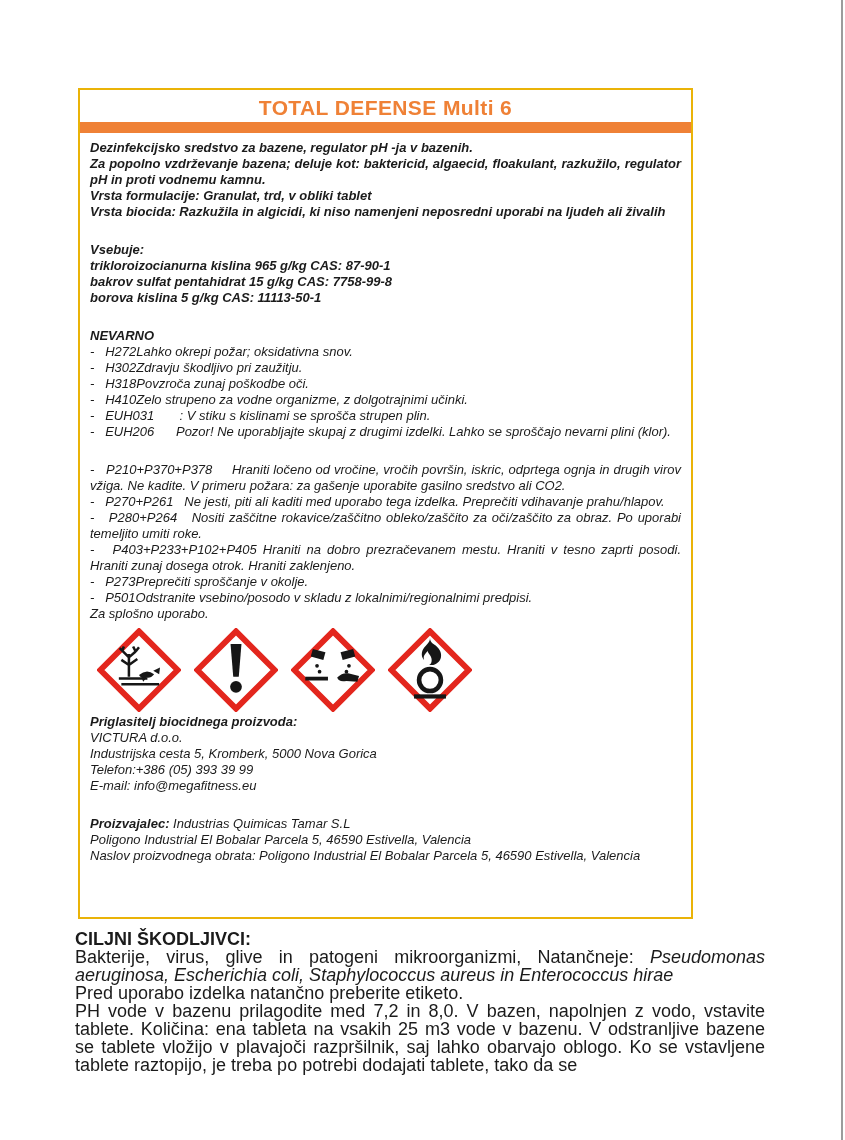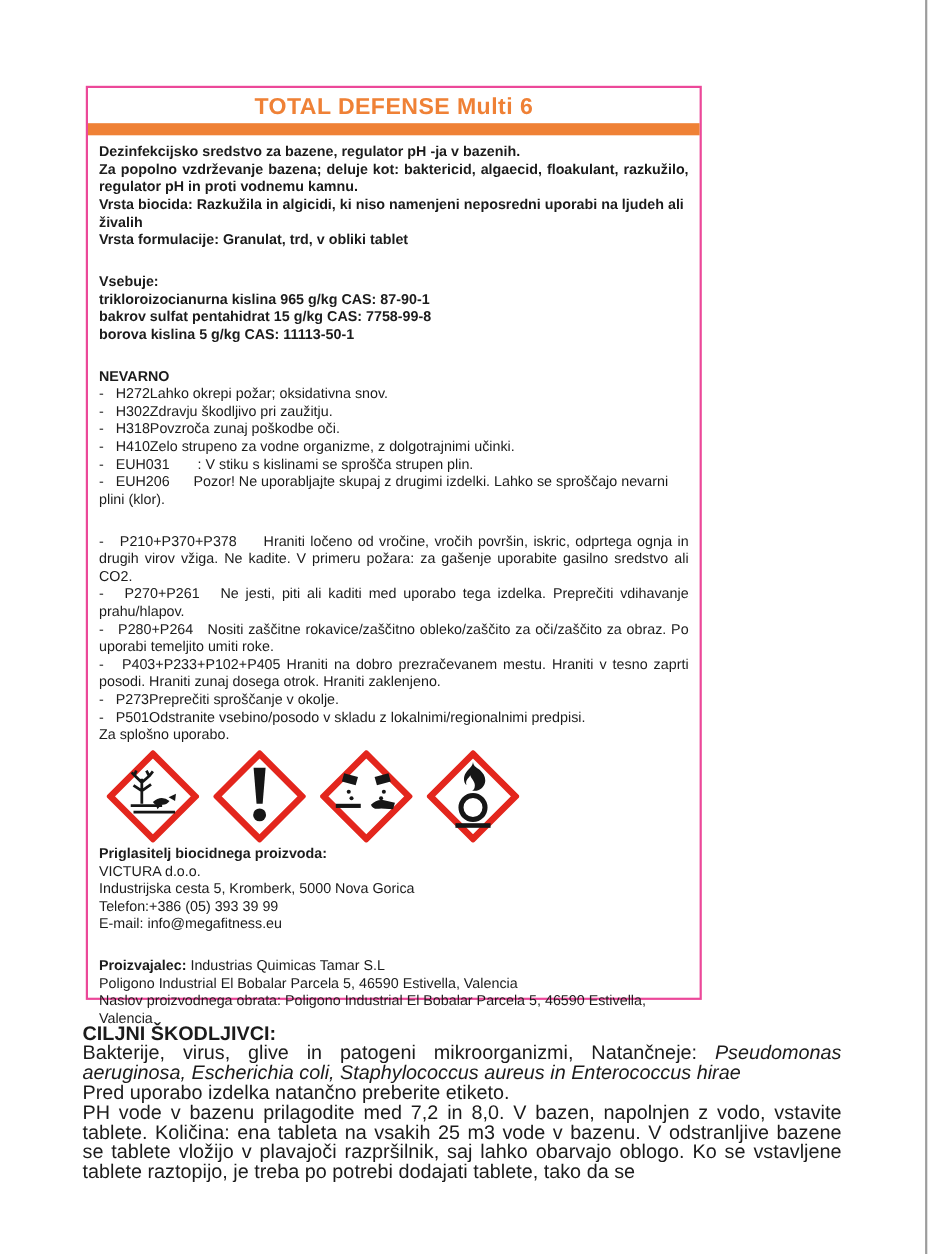--- a/index.html
+++ b/index.html
@@ -2,30 +2,30 @@
 <html style="--accent: #ef8136; --red: #e3261d;"><head>
 <meta charset="utf-8">
 <style>
   html,body{margin:0;padding:0;background:#ffffff;}
   .page{
     position:relative;width:845px;height:1140px;background:#ffffff;
     font-family:"Liberation Sans",sans-serif;color:#1b1b1b;overflow:hidden;
   }
   .page-edge{position:absolute;top:0;left:841px;width:2px;height:1140px;background:#9c9c9c;}
   .label-box{
-    position:absolute;left:78px;top:78px;width:560px;height:831px;
-    box-sizing:border-box;border:2px solid #ec4899;background:#fff;
+    position:absolute;left:78px;top:88px;width:615px;height:831px;
+    box-sizing:border-box;border:2px solid #eab308;background:#fff;
   }
   .title{
     text-align:center;font-weight:bold;font-size:21px;letter-spacing:.4px;
     color:var(--accent,#ef8136);padding-top:6px;height:25px;
   }
   .accent-bar{height:11px;background:var(--accent,#ef8136);margin-top:1px;}
   .content{padding:7px 10px 0 10px;font-size:13px;line-height:16px;}
-  .content p{margin:0;}
+  .content p{margin:0;font-style:italic;}
   .b{font-weight:bold;}
   .i{font-style:italic;}
   .sec{margin-top:22px;}
   .li{white-space:pre-wrap;}
   .just{text-align:justify;}
   .pictos{display:flex;gap:13px;padding-left:7px;margin-top:6px;height:86px;}
   .ghs{width:84px;height:84px;display:block;}
   .ghs .dia{fill:#ffffff;stroke:var(--red,#e3261d);stroke-width:7;}
   .ghs .gl{fill:#161616;}
   .ghs .st{stroke:#161616;fill:none;}
@@ -43,22 +43,22 @@
 <div class="page">
   <div class="page-edge"></div>
 
   <div class="label-box">
     <div class="title">TOTAL DEFENSE Multi 6</div>
     <div class="accent-bar"></div>
 
     <div class="content">
       <p class="b">Dezinfekcijsko sredstvo za bazene, regulator pH -ja v bazenih.</p>
       <p class="b just">Za popolno vzdrževanje bazena; deluje kot: baktericid, algaecid, floakulant, razkužilo, regulator pH in proti vodnemu kamnu.</p>
+      <p class="b">Vrsta formulacije: Granulat, trd, v obliki tablet</p>
       <p class="b">Vrsta biocida: Razkužila in algicidi, ki niso namenjeni neposredni uporabi na ljudeh ali živalih</p>
-      <p class="b">Vrsta formulacije: Granulat, trd, v obliki tablet</p>
 
       <div class="sec">
         <p class="b">Vsebuje:</p>
         <p class="b">trikloroizocianurna kislina 965 g/kg CAS: 87-90-1</p>
         <p class="b">bakrov sulfat pentahidrat 15 g/kg CAS: 7758-99-8</p>
         <p class="b">borova kislina 5 g/kg CAS: 11113-50-1</p>
       </div>
 
       <div class="sec">
         <p class="b">NEVARNO</p>

